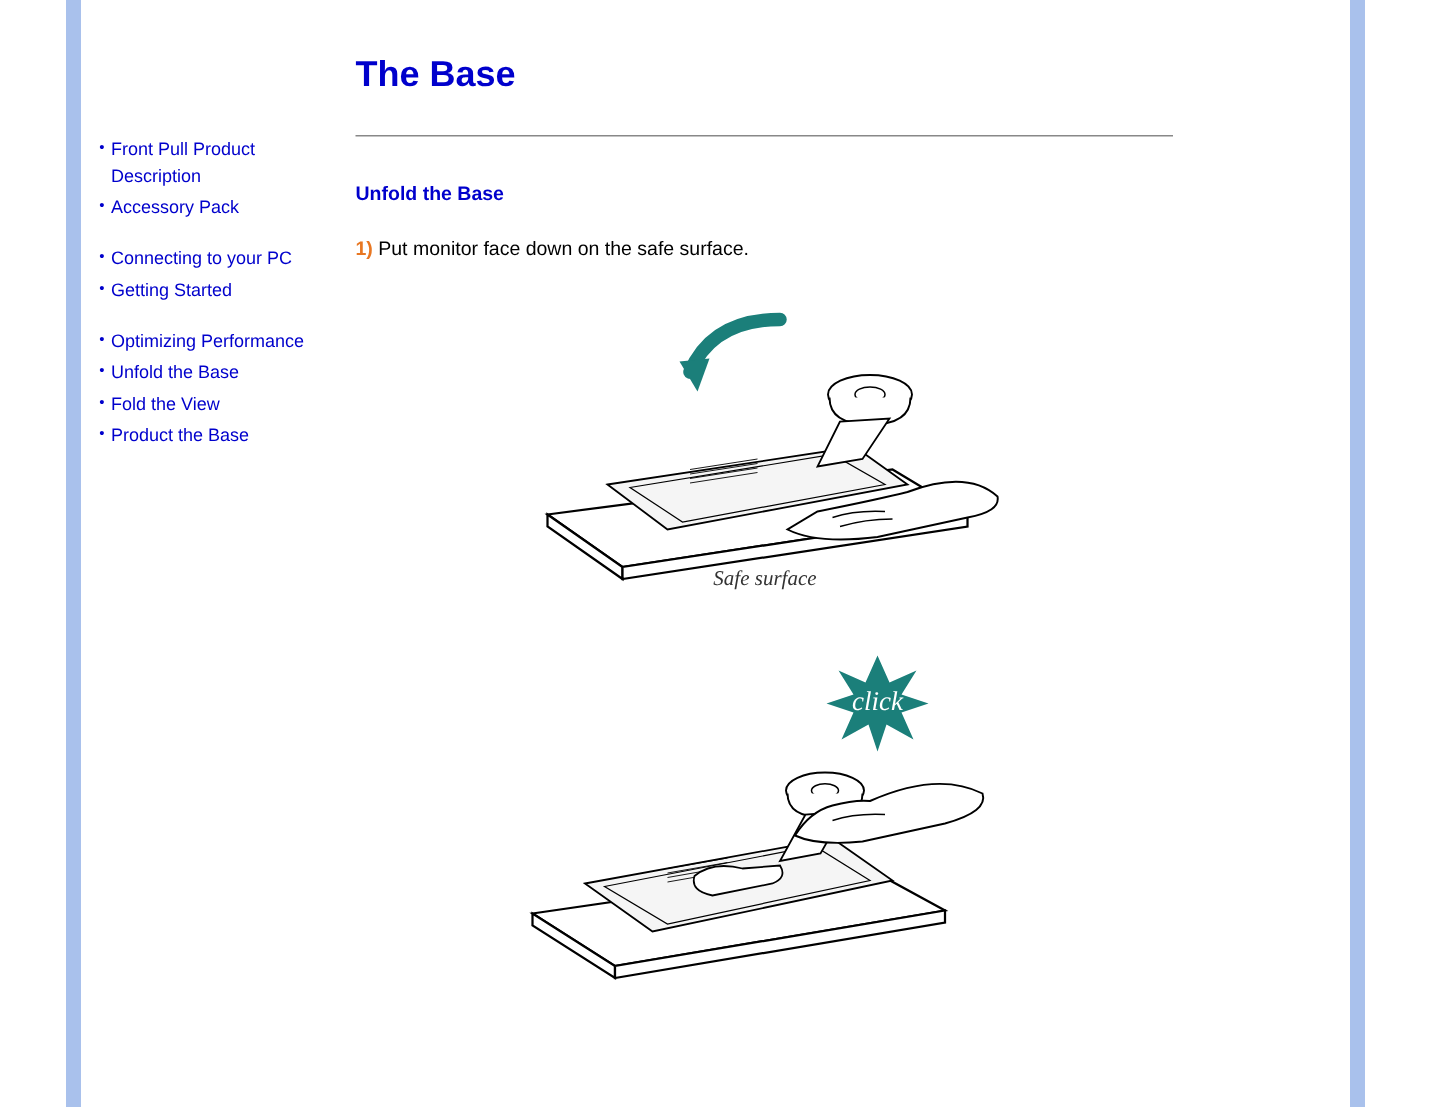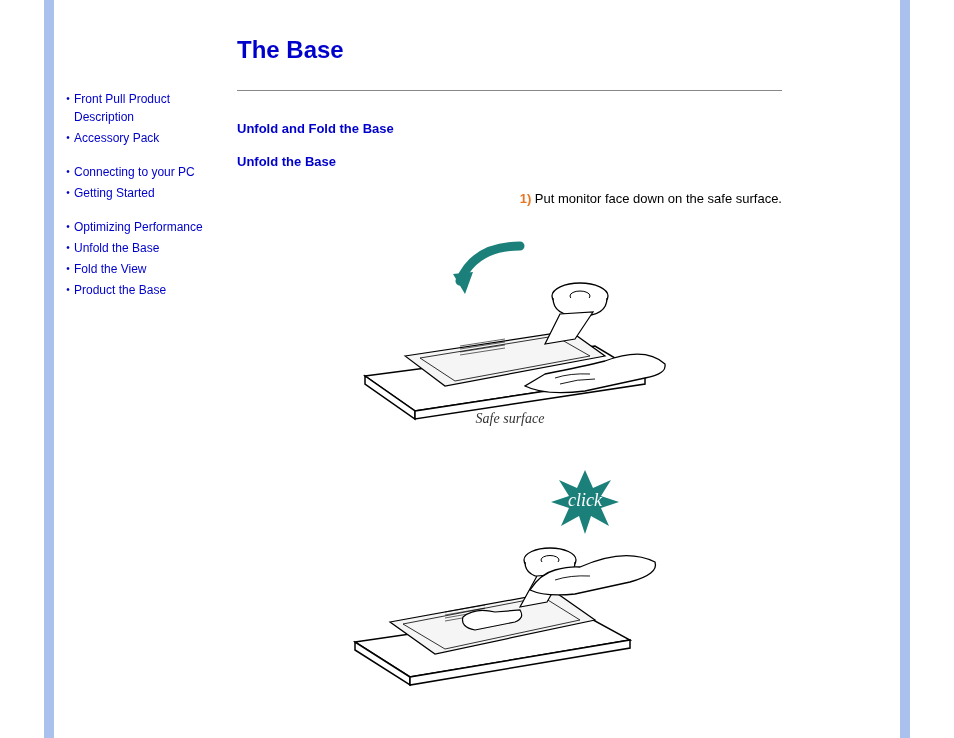--- a/index.html
+++ b/index.html
@@ -78,21 +78,20 @@
   .sub-heading {
     color: #0000cc;
     font-size: 13px;
     font-weight: bold;
     margin-bottom: 22px;
   }
   .step {
     font-size: 13px;
     color: #000;
     margin-bottom: 20px;
-    text-align: right;
   }
   .step-num {
     color: #e87722;
     font-weight: bold;
   }
   .figure {
     width: 100%;
     display: flex;
     justify-content: center;
     margin-bottom: 36px;
@@ -154,21 +153,20 @@
     <div class="nav-item">
       <span class="bullet">•</span>
       <span class="label">Product the Base</span>
     </div>
   </div>
 </nav>
 
 <main class="main">
   <h1 class="page-title">The Base</h1>
   <hr class="hr">
-  <div class="section-heading">Unfold and Fold the Base</div>
   <div class="sub-heading">Unfold the Base</div>
 
   <p class="step">
     <span class="step-num">1)</span><span> Put monitor face down on the safe surface.</span>
   </p>
 
   <div class="figure">
     <svg width="330" height="200" viewBox="0 0 330 200">
 
       <path d="M 20 150 L 250 120 L 300 150 L 70 185 Z" fill="#ffffff" stroke="#000" stroke-width="1.5"></path>

